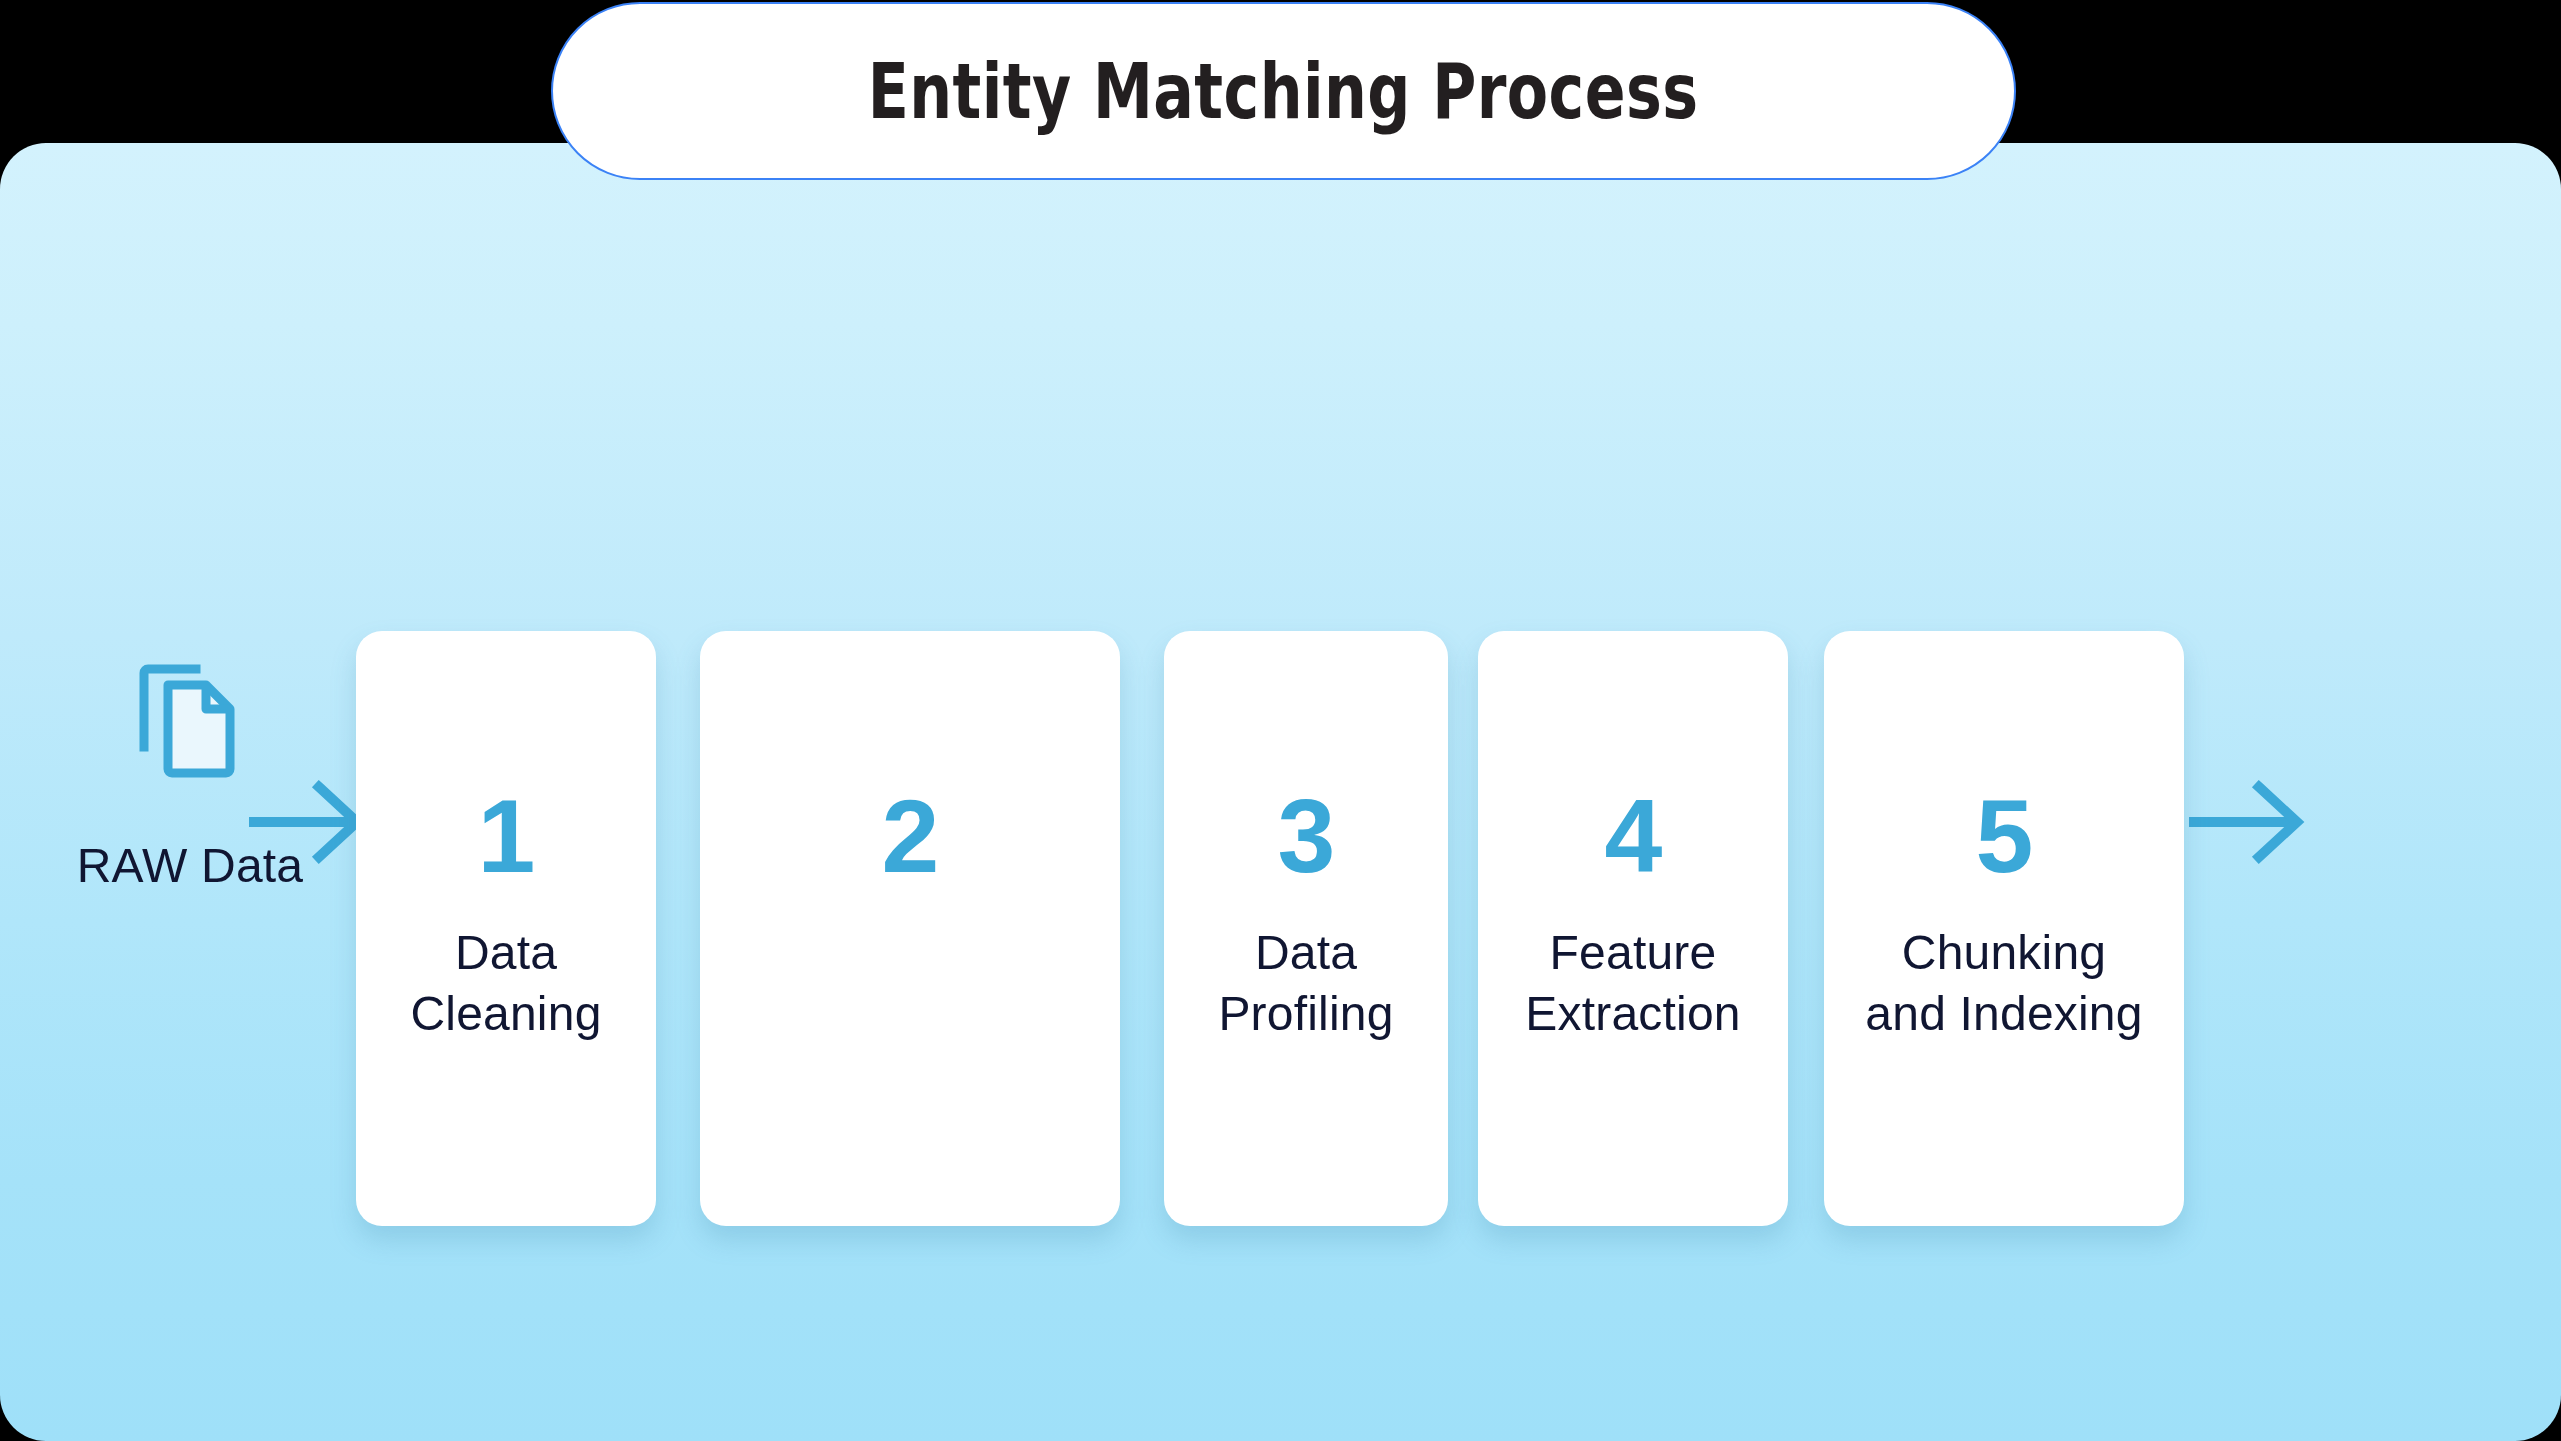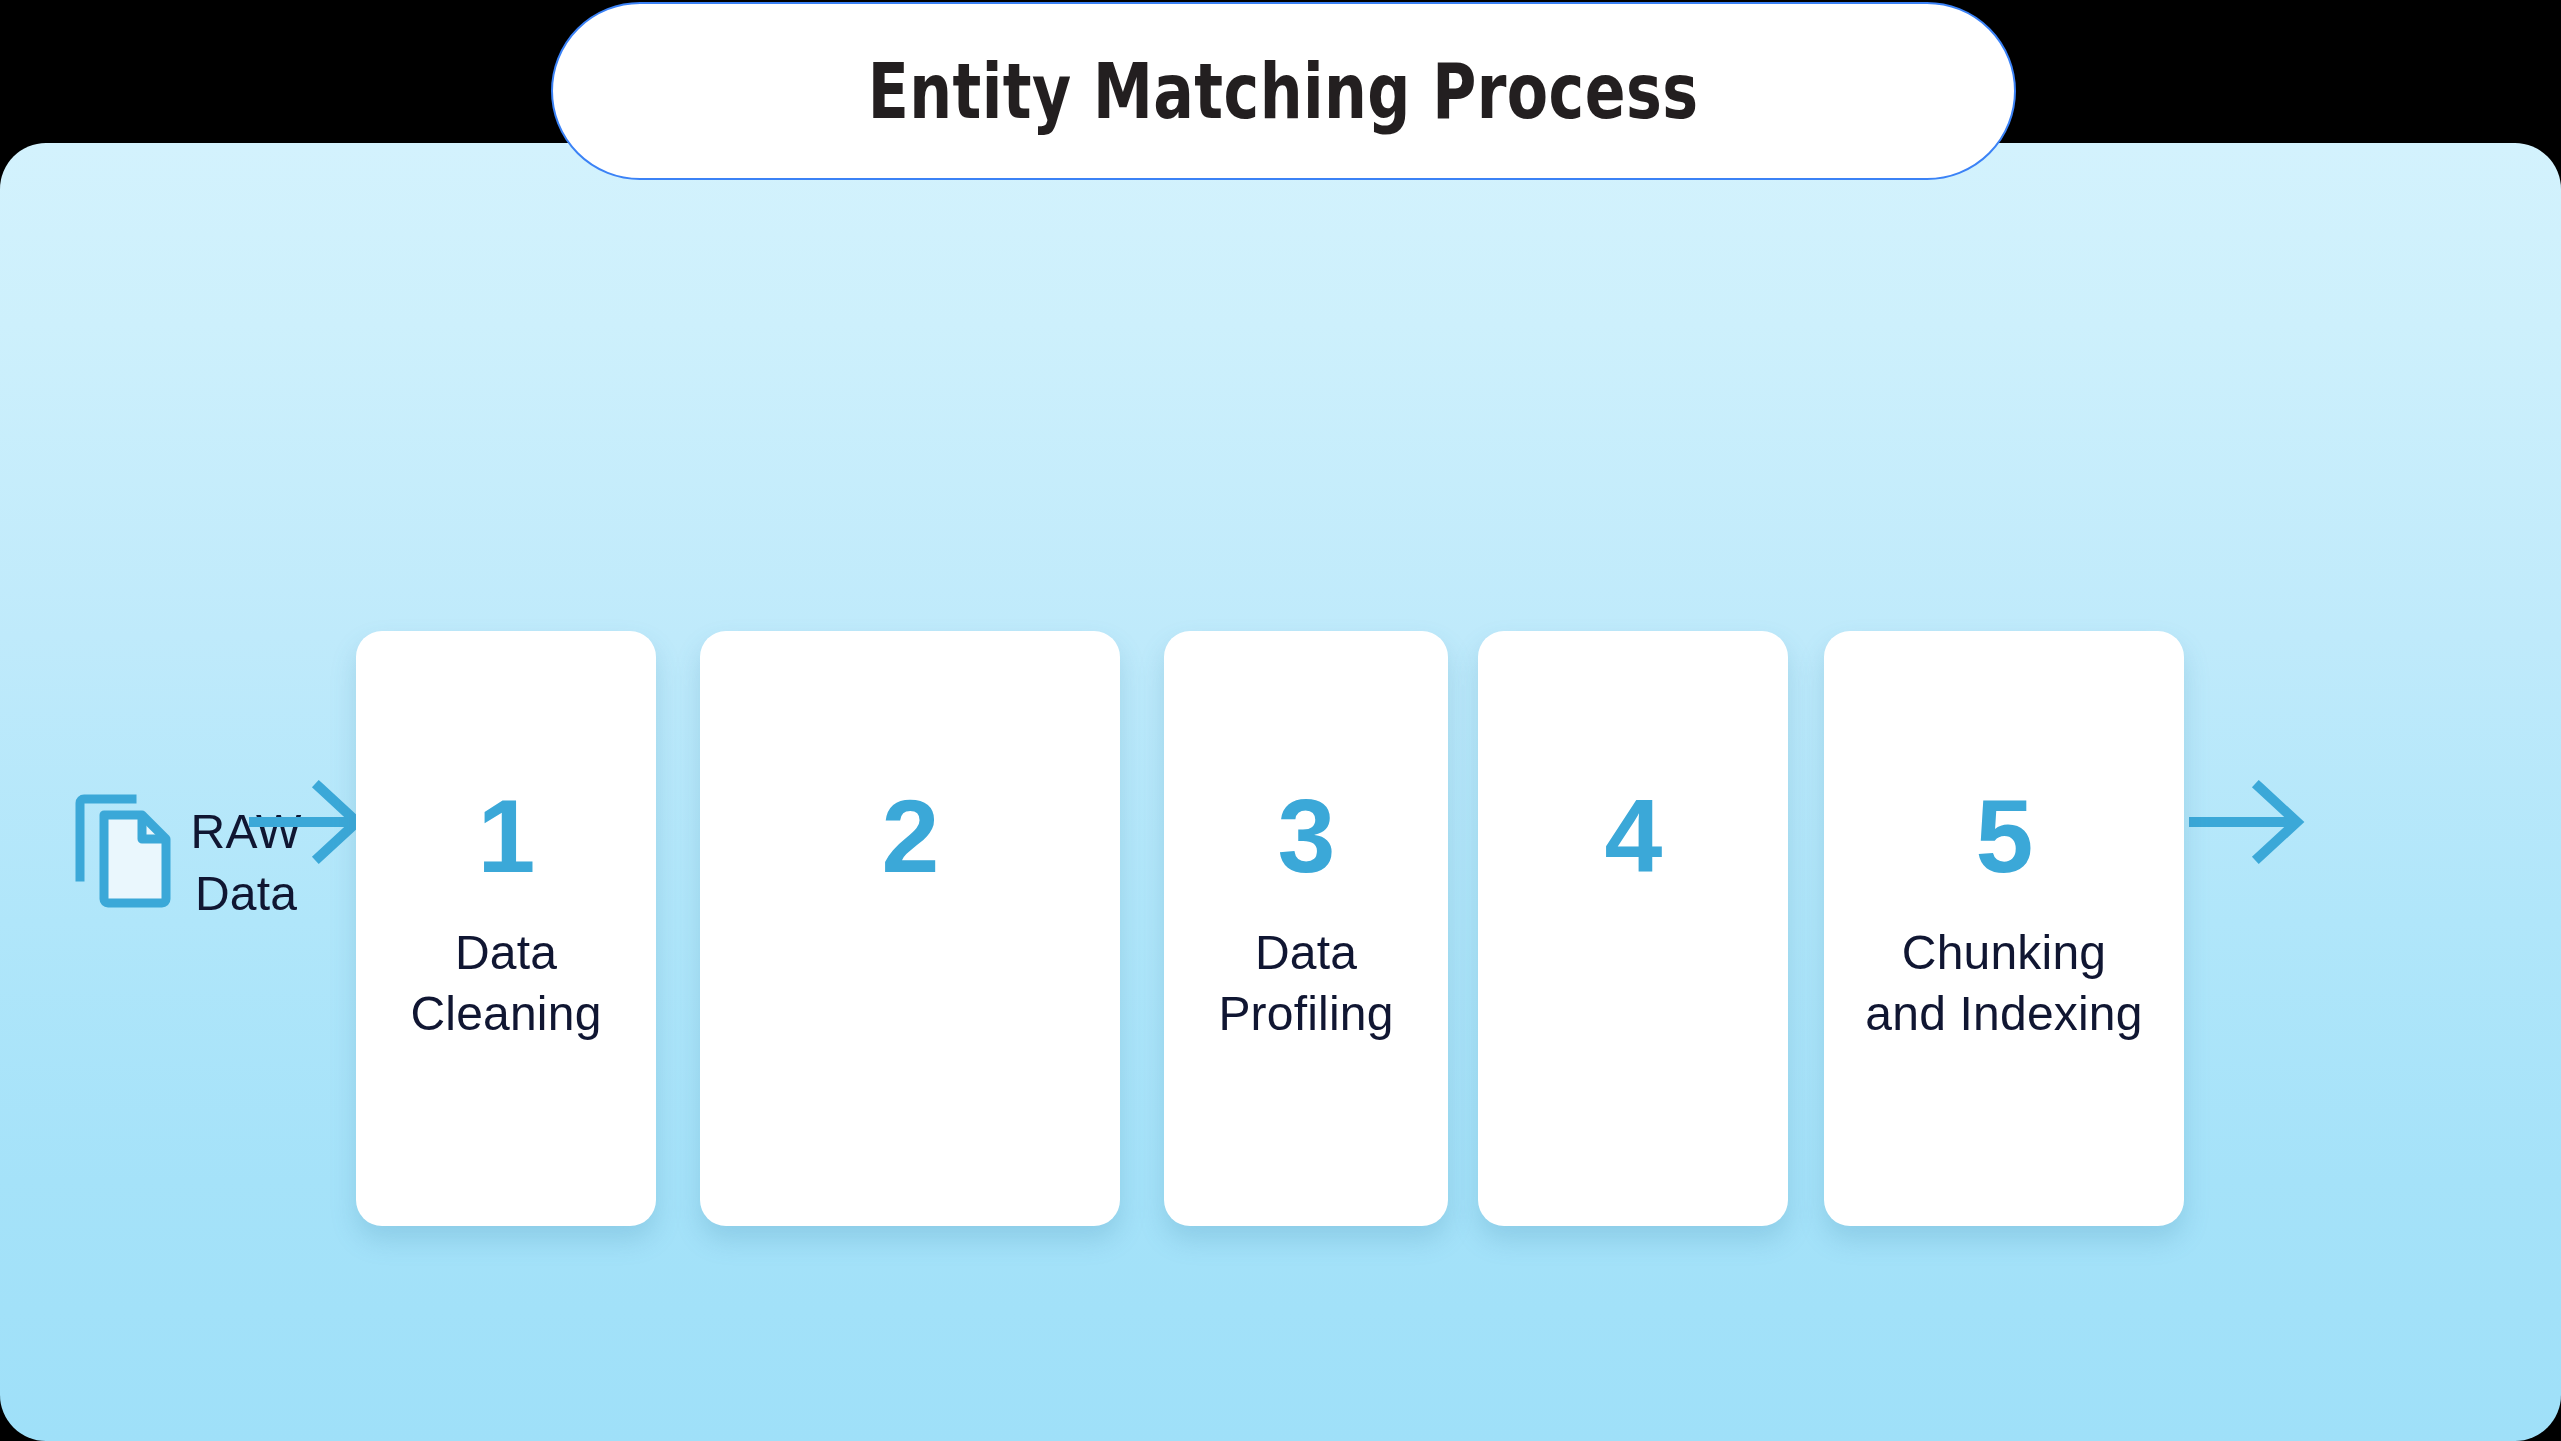--- a/index.html
+++ b/index.html
@@ -75,21 +75,21 @@
     height: 600px;
   }
 
   
   .endpoint {
     position: absolute;
     top: 0px;
     width: 240px;
     height: 440px;
     display: flex;
-    flex-direction: row;
+    flex-direction: column;
     align-items: center;
   }
   .endpoint.left  { left: 70px; }
   .endpoint.right { left: 2255px; }
 
   .endpoint-icon {
     height: 180px;
     display: flex;
     align-items: center;
     justify-content: center;
@@ -190,20 +190,22 @@
       </div>
 
       <div class="card card-3">
         <div class="card-num">3</div>
         <div class="card-label">Data
 Profiling</div>
       </div>
 
       <div class="card card-4">
         <div class="card-num">4</div>
+        <div class="card-label">Feature
+Extraction</div>
       </div>
 
       <div class="card card-5">
         <div class="card-num">5</div>
         <div class="card-label">Chunking
 and Indexing</div>
       </div>
 
       <div class="arrow a2">
         <svg width="120" height="90" viewBox="0 0 120 90" fill="none" xmlns="http://www.w3.org/2000/svg" aria-hidden="true">

